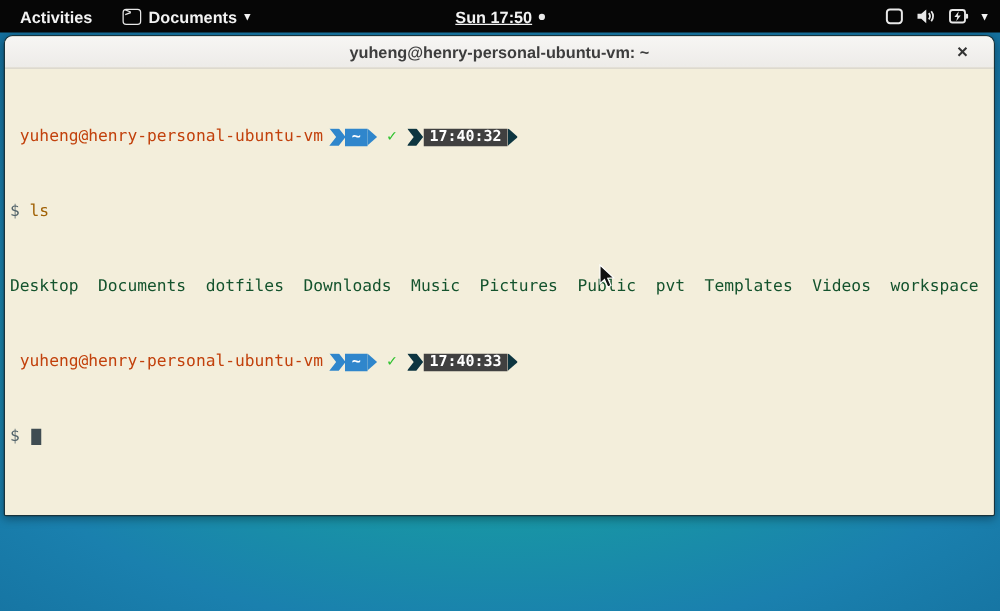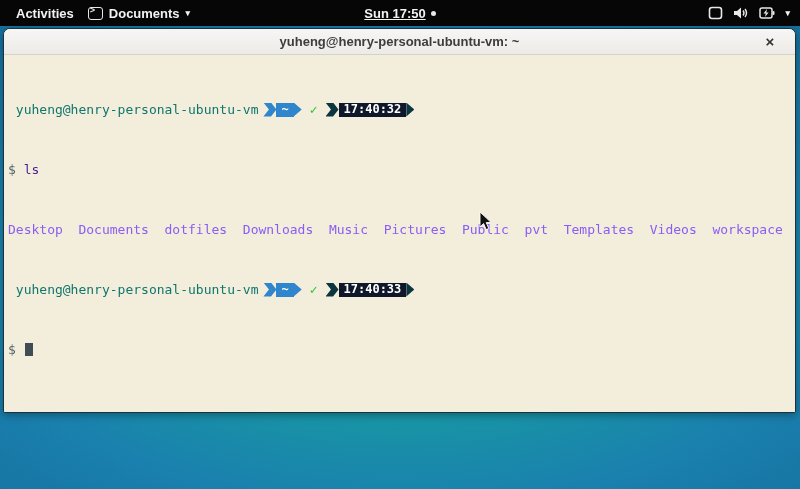--- a/index.html
+++ b/index.html
@@ -12,21 +12,21 @@
   }
 
   
   .top-bar {
     position:absolute; top:0; left:0; width:800px; height:26px;
     background:#060606; color:#f2f2f2;
     display:flex; align-items:center;
     font-size:13px; font-weight:bold;
     z-index:5;
   }
-  .tb-left { display:flex; align-items:center; gap:10px; padding-left:12px;text-align:center; }
+  .tb-left { display:flex; align-items:center; gap:20px; padding-left:12px;text-align:center; }
   .activities { padding:0 4px; cursor:default; }
   .app-menu { display:flex; align-items:center; gap:6px; }
   .term-glyph {
     width:15px; height:13px; border:1.5px solid #e8e8e8; border-radius:3px;
     position:relative; display:inline-block;
   }
   .term-glyph::before {
     content:">"; position:absolute; left:1px; top:-3px;
     font-size:9px; font-weight:bold; color:#e8e8e8;
   }
@@ -71,41 +71,41 @@
     flex:1;
     background:#f3eedb;
     font-family:"DejaVu Sans Mono", monospace;
     font-size:13px; line-height:15px;
     padding:2px 0 0 4px;
     color:#565e62;
     cursor:text;
     white-space:pre;
   }
   .t-line { height:15px; display:flex; align-items:center; white-space:pre; }
-  .prompt-host { color:#0f766e; }
+  .prompt-host { color:#c2410c; }
 
   
   .pl { display:inline-flex; align-items:stretch; height:14px; margin-left:5px; }
   .pl-lead { width:13px; }
   .pl-lead.blue { background:#2f86cc; clip-path:polygon(0 0, 58% 0, 100% 50%, 58% 100%, 0 100%, 42% 50%); }
   .pl-lead.dark { background:#0d3540; clip-path:polygon(0 0, 58% 0, 100% 50%, 58% 100%, 0 100%, 42% 50%); }
   .pl-body {
     display:flex; align-items:center; padding:0 5px;
     color:#ffffff; font-weight:bold; font-size:12px;
   }
   .pl-body.blue { background:#2f86cc; }
-  .pl-body.dark { background:#0f172a; }
+  .pl-body.dark { background:#404040; }
   .pl-tip { width:8px; }
   .pl-tip.blue { background:#2f86cc; clip-path:polygon(0 0, 100% 50%, 0 100%); }
   .pl-tip.dark { background:#0d3540; clip-path:polygon(0 0, 100% 50%, 0 100%); }
 
   .check { color:#2ec22e; font-weight:bold; margin-left:8px; margin-right:3px; }
   .dollar { color:#53646b; }
-  .cmd { color:#4c1d95; }
-  .dirs { color:#8b5cf6; }
+  .cmd { color:#a16207; }
+  .dirs { color:#14532d; }
   .cursor-block {
     display:inline-block; width:8px; height:13px;
     background:#3f4c52; vertical-align:text-bottom; margin-left:1px;
   }
 
   
   .mouse { position:absolute; left:479px; top:211px; z-index:9; pointer-events:none; }
 </style>
 </head>
 <body>

